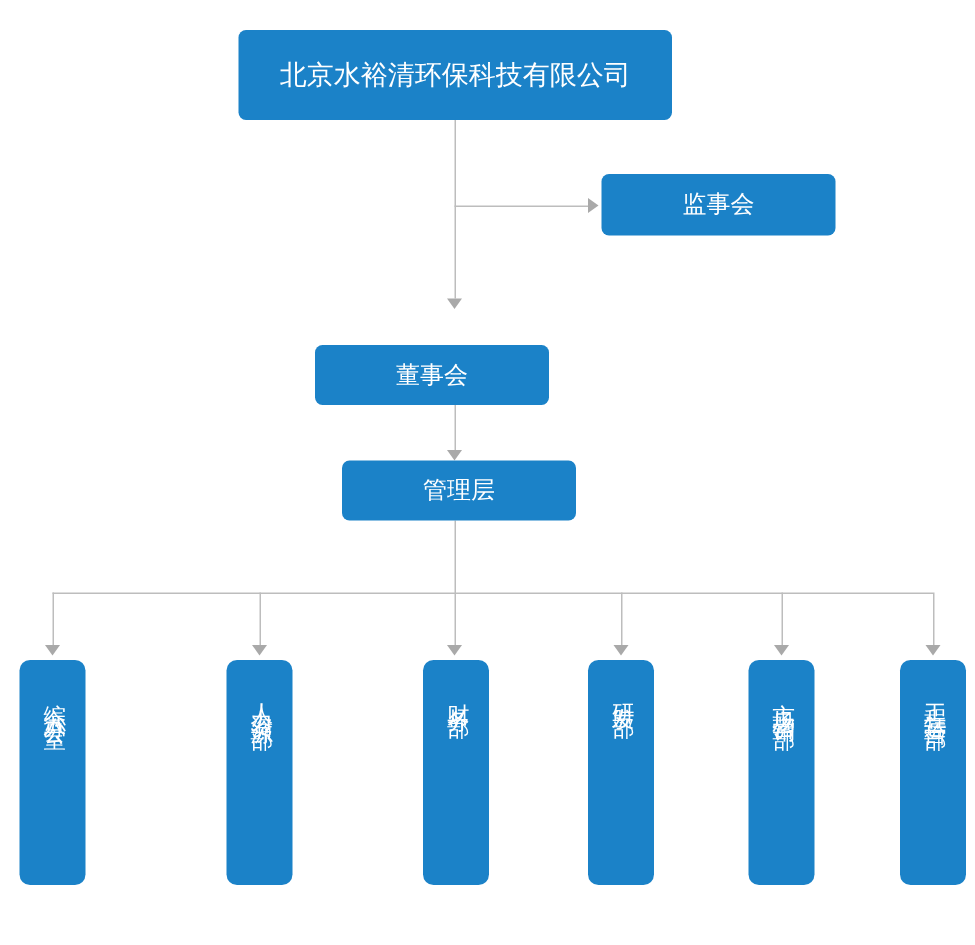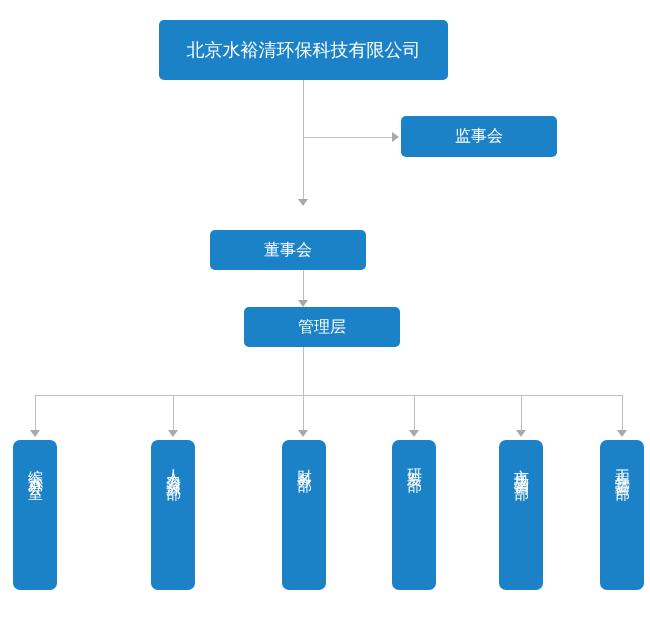--- a/index.html
+++ b/index.html
@@ -37,21 +37,21 @@
     left: 159px; top: 20px; width: 289px; height: 60px;
     font-size: 18px;
   }
   .node-mid {
     width: 156px; height: 40px;
     font-size: 16px;
     text-align: right;
   }
   .node-supervisory { left: 401px; top: 116px; height: 41px; }
   .node-board      { left: 210px; top: 206px; margin-top: 24px; }
-  .node-management { left: 244px; top: 307px; }
+  .node-management { left: 228px; top: 307px; }
   .node-dept {
     top: 440px; width: 44px; height: 150px;
     border-radius: 7px;
     font-size: 15px;
     justify-content: center;
     align-items: flex-start;
     padding-top: 17px;
   }
   .node-dept .vtext {
     writing-mode: vertical-rl;

